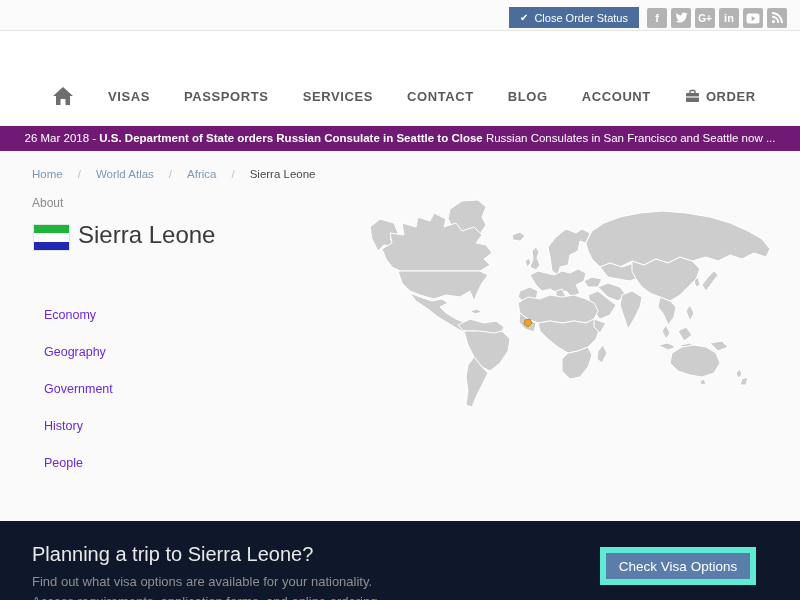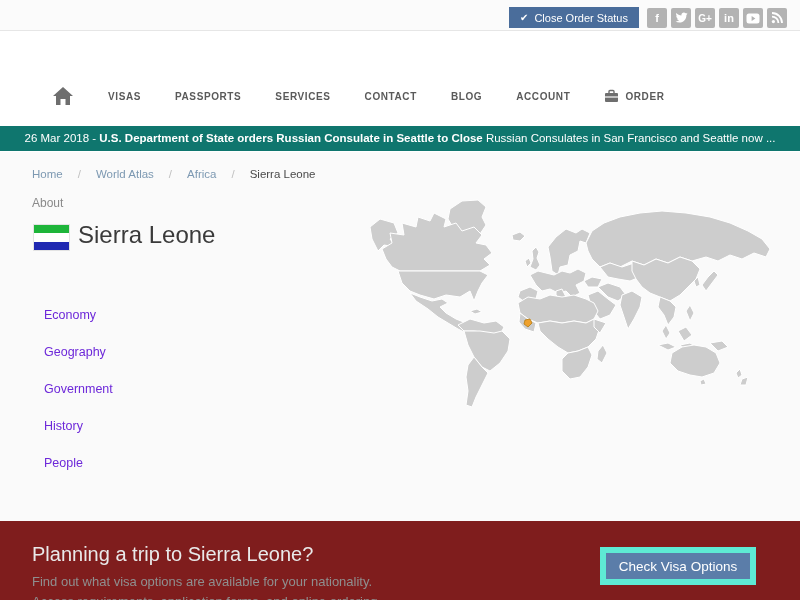--- a/index.html
+++ b/index.html
@@ -19,26 +19,26 @@
   .check-order .chk { font-size:10px; }
   .social { position:absolute; left:647px; top:8px; display:flex; gap:4px; }
   .social .sq { width:20px; height:20px; background:#b3b3b3; border-radius:2px;
     color:#fff; display:flex; align-items:center; justify-content:center;
     font-size:11px; font-weight:bold; cursor:pointer; }
   .social .sq svg { display:block; }
   
   .logo { position:absolute; left:28px; top:36px; width:130px; height:46px; cursor:pointer; }
   .logo svg { display:block; }
   .nav { position:absolute; left:52px; top:86px; display:flex; align-items:center; gap:34px; }
-  .nav .item { font-size:10px; font-weight:bold; letter-spacing:.6px;
+  .nav .item { font-size:13px; font-weight:bold; letter-spacing:.6px;
     color:#5a5a5a; text-transform:uppercase; cursor:pointer; display:flex; align-items:center; gap:6px;justify-content:center; }
   .nav .home svg, .nav .brief svg { display:block; }
   
   .newsbar { position:absolute; top:126px; left:0; width:800px; height:25px;
-    background:#0f766e; color:#fff; font-size:11.5px; line-height:25px;
+    background:#701a75; color:#fff; font-size:11.5px; line-height:25px;
     text-align:center; white-space:nowrap; overflow:hidden; cursor:pointer; }
   .newsbar b { font-weight:bold; }
   
   .content { position:absolute; top:152px; left:0; width:800px; height:369px; background:#fafafa; }
   .breadcrumb { position:absolute; left:32px; top:16px; font-size:11.5px; display:flex; gap:15px; }
   .breadcrumb .lnk { color:#7d99b2; cursor:pointer; }
   .breadcrumb .sep { color:#c0c0c0; }
   .breadcrumb .cur { color:#4a4a4a; }
   .about-label { position:absolute; left:32px; top:44px; font-size:12px; color:#8a8a8a; }
   .flag { position:absolute; left:33px; top:72px; width:37px; height:27px;
@@ -47,21 +47,21 @@
   .flag .s2 { flex:1; background:#ffffff; }
   .flag .s3 { flex:1; background:#2029b2; }
   .country-title { position:absolute; left:78px; top:69px; font-size:24px; color:#3a3a3a; font-weight:400; }
   .side-links { position:absolute; left:44px; top:156px; }
   .side-links .sl { font-size:12.5px; color:#6d28d9; margin-bottom:23px; cursor:pointer; }
   .worldmap { position:absolute; left:370px; top:43px; width:430px; height:290px; }
   .worldmap svg { display:block; }
   .land { fill:#cdcdcd; stroke:#ffffff; stroke-width:1; stroke-linejoin:round; }
   .hl { fill:#efa12d; stroke:#b47b13; stroke-width:.8; }
   
-  .footer { position:absolute; left:0; top:521px; width:800px; height:79px; background:#7f1d1d; }
+  .footer { position:absolute; left:0; top:521px; width:800px; height:79px; background:#0f172a; }
   .footer h1 { position:absolute; left:32px; top:22px; font-size:20px; font-weight:300; color:#e9e9e9; }
   .footer .p1 { position:absolute; left:32px; top:53px; font-size:13px; color:#8f8f8f; }
   .footer .p2 { position:absolute; left:32px; top:73px; font-size:13px; color:#8f8f8f; }
   .visa-btn { position:absolute; left:600px; top:26px; width:156px; height:38px;
     background:#5b7da9; border:6px solid #5eead4; color:#fff; font-size:13.5px;
     font-family:"Liberation Sans", sans-serif; cursor:pointer; }
 </style>
 </head>
 <body>
 

